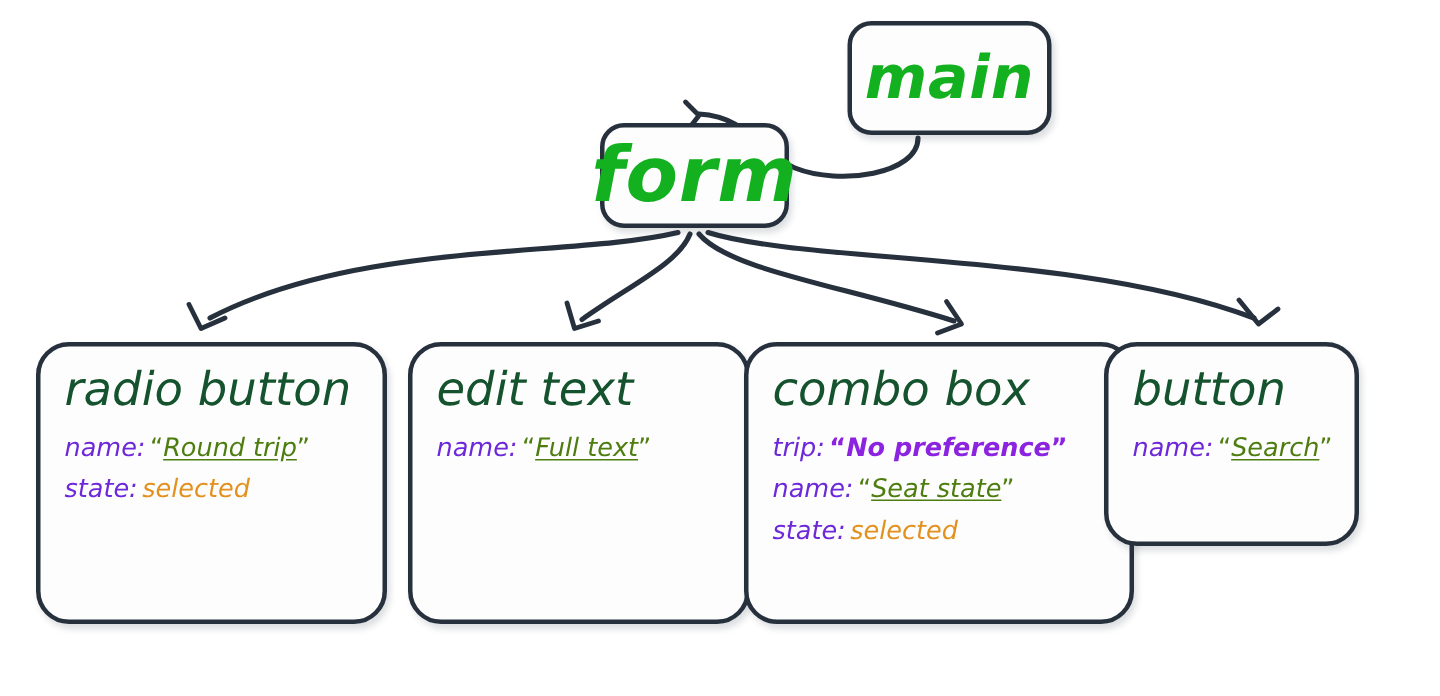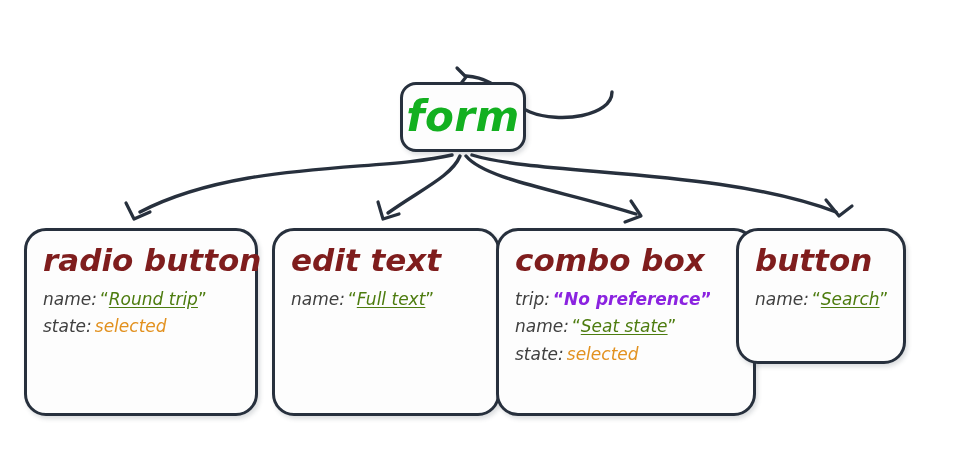--- a/index.html
+++ b/index.html
@@ -57,52 +57,52 @@
     font-weight: bold;
     font-size: 40px;
     line-height: 1;
     letter-spacing: 0.5px;
   }
 
   
   #node-main  { left: 565px; top: 14px;  width: 136px; height: 76px; }
   #node-form  { left: 400px; top: 82px;  width: 126px; height: 70px; }
   #node-main .tag-label { font-size: 40px; }
-  #node-form .tag-label { font-size: 42px; text-align: center; }
+  #node-form .tag-label { font-size: 51px; text-align: center; }
 
   
   .leaf {
     padding: 12px 16px 10px 16px;
   }
   #leaf-0 { left: 24px;  top: 228px; width: 234px; height: 188px; }
   #leaf-1 { left: 272px; top: 228px; width: 228px; height: 188px; }
   #leaf-2 { left: 496px; top: 228px; width: 260px; height: 188px; }
   #leaf-3 { left: 736px; top: 228px; width: 170px; height: 136px; }
 
   .leaf-title {
-    color: #7f1d1d;
+    color: #14532d;
     font-family: "DejaVu Sans", sans-serif;
     font-style: italic;
-    font-weight: bold;
+    font-weight: normal;
     font-size: 31px;
     line-height: 1.15;
     margin-bottom: 7px;
     white-space: nowrap;
   }
 
   .prop-row {
     font-family: "DejaVu Sans", sans-serif;
     font-size: 17px;
     line-height: 1.62;
     white-space: nowrap;
     color: #1c1c1c;
   }
   .prop-key {
     font-style: italic;
-    color: #404040;
+    color: #6d28d9;
   }
   .prop-val {
     font-style: italic;
     margin-left: 3px;
   }
   .prop-val .q {
     font-style: normal;
     text-decoration: none;
   }
 
@@ -145,20 +145,23 @@
       <path class="edge" d="M 466,156 C 486,180 560,190 636,214"></path>
       <path class="head" d="M 631,201 L 641,216 L 625,222"></path>
     </g>
 
     <g>
       <path class="edge" d="M 472,155 C 540,176 720,168 836,212"></path>
       <path class="head" d="M 826,200 L 839,216 L 852,206"></path>
     </g>
   </svg>
 
+  <div class="node tag-node" id="node-main">
+    <span class="tag-label">main</span>
+  </div>
 
   <div class="node tag-node" id="node-form">
     <span class="tag-label">form</span>
   </div>
 
   <div class="node leaf" id="leaf-0">
     <div class="leaf-title">radio button</div>
     <div class="props">
         <div class="prop-row"><span class="prop-key">name:</span><span class="prop-val v-name"><span class="q">“</span><span class="inner">Round trip</span><span class="q">”</span></span></div>
         <div class="prop-row"><span class="prop-key">state:</span><span class="prop-val v-state"><span>selected</span></span></div>

